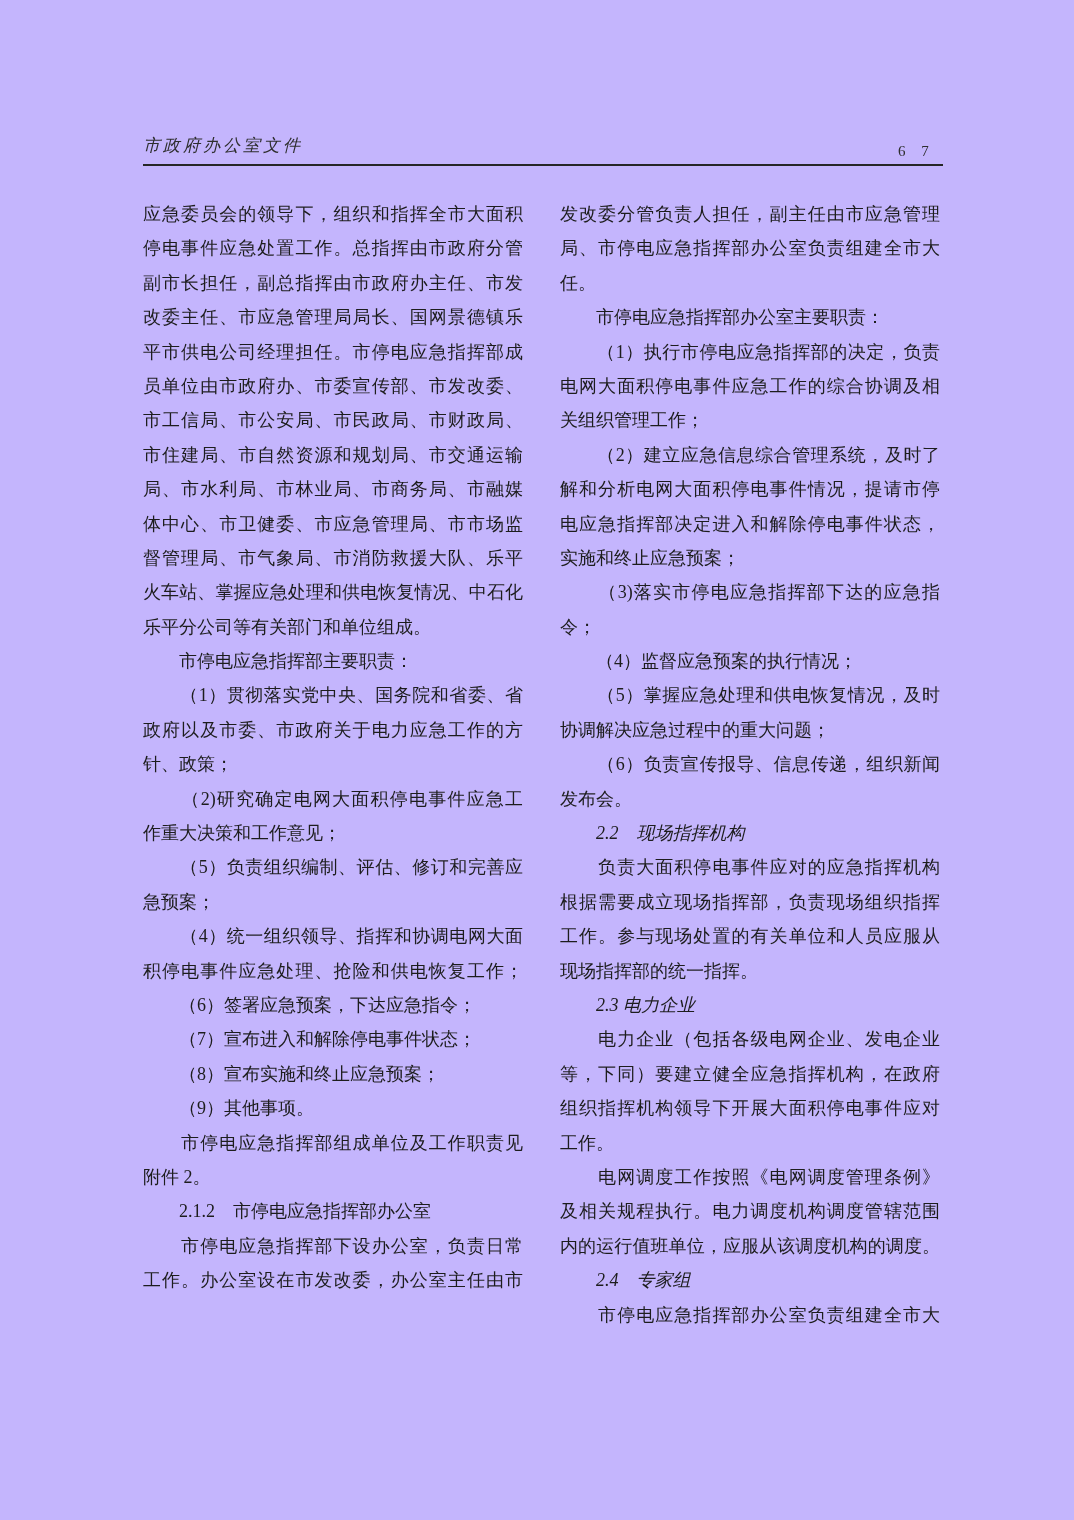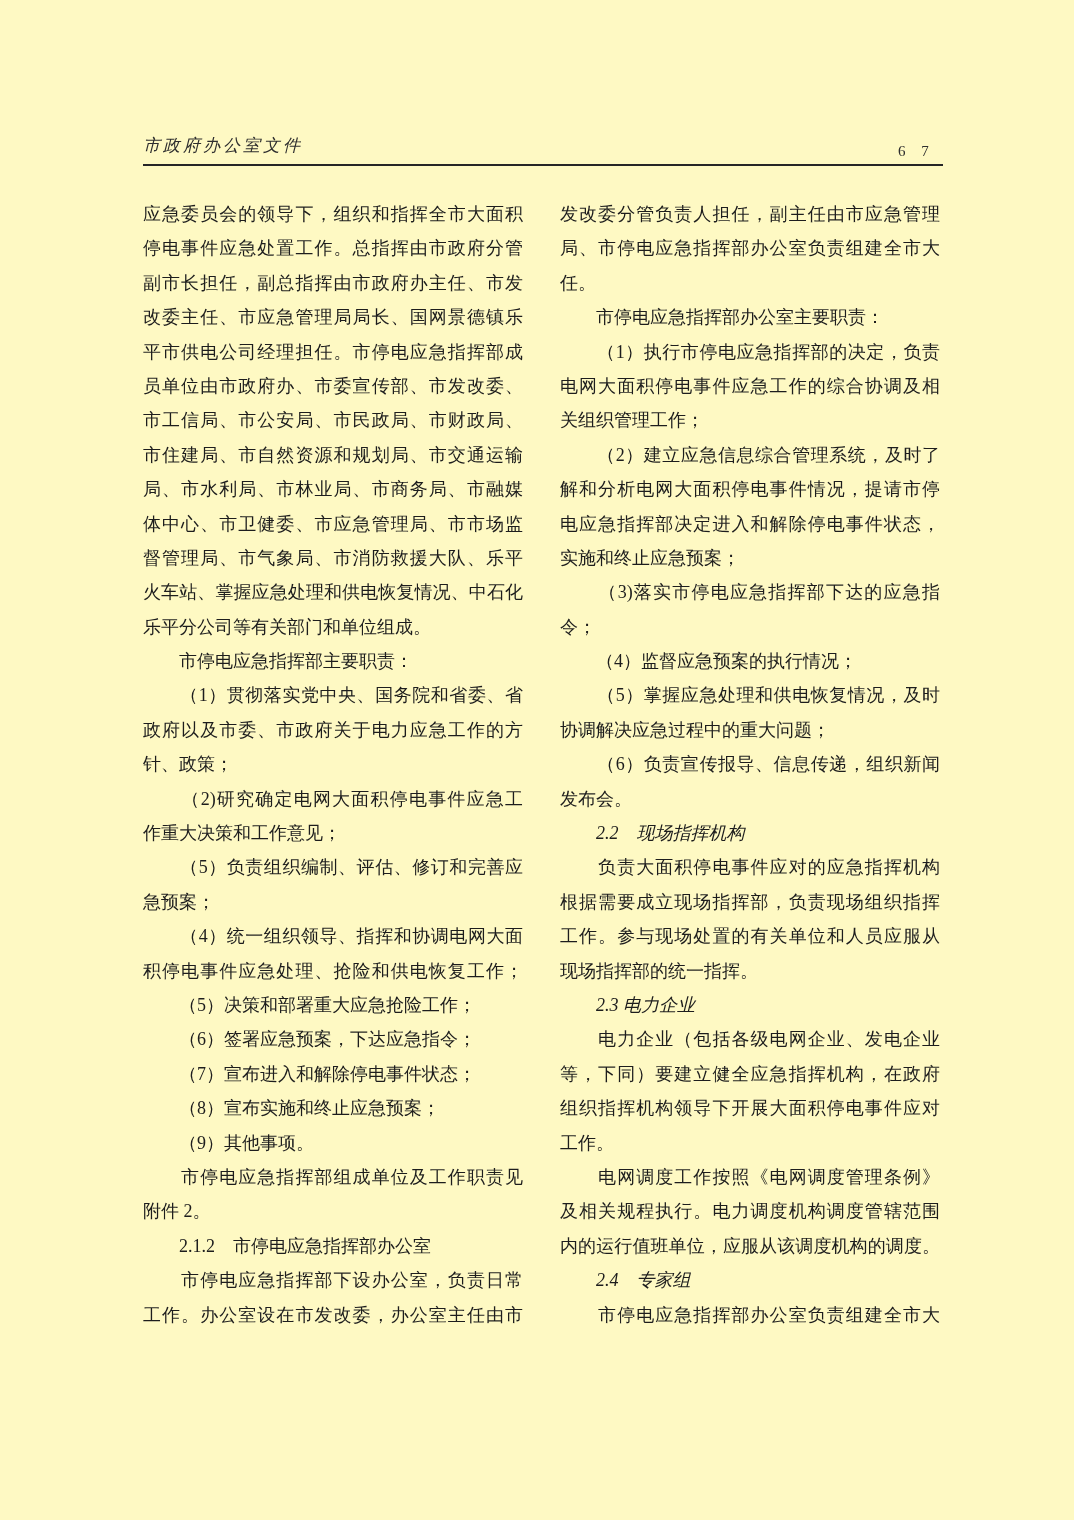--- a/index.html
+++ b/index.html
@@ -4,21 +4,21 @@
 <style>
   html, body {
     margin: 0;
     padding: 0;
     background: #ffffff;
   }
   .page {
     position: relative;
     width: 1074px;
     height: 1520px;
-    background: #fef9c3;
+    background: #c4b5fd;
     overflow: hidden;
     font-family: "Liberation Serif", "DejaVu Serif", serif;
     color: #1d1d1d;
   }
   .header-title {
     position: absolute;
     left: 143px;
     top: 134px;
     font-size: 17px;
     letter-spacing: 3px;
@@ -97,21 +97,20 @@
       <div class="line e">　　市停电应急指挥部主要职责：</div>
       <div class="line j">　　（1）贯彻落实党中央、国务院和省委、省</div>
       <div class="line j">政府以及市委、市政府关于电力应急工作的方</div>
       <div class="line e">针、政策；</div>
       <div class="line j">　　（2)研究确定电网大面积停电事件应急工</div>
       <div class="line e">作重大决策和工作意见；</div>
       <div class="line j">　　（5）负责组织编制、评估、修订和完善应</div>
       <div class="line e">急预案；</div>
       <div class="line j">　　（4）统一组织领导、指挥和协调电网大面</div>
       <div class="line j">积停电事件应急处理、抢险和供电恢复工作；</div>
-      <div class="line e">　　（5）决策和部署重大应急抢险工作；</div>
       <div class="line e">　　（6）签署应急预案，下达应急指令；</div>
       <div class="line e">　　（7）宣布进入和解除停电事件状态；</div>
       <div class="line e">　　（8）宣布实施和终止应急预案；</div>
       <div class="line e">　　（9）其他事项。</div>
       <div class="line j">　　市停电应急指挥部组成单位及工作职责见</div>
       <div class="line e">附件 2。</div>
       <div class="line e">　　2.1.2　市停电应急指挥部办公室</div>
       <div class="line j">　　市停电应急指挥部下设办公室，负责日常</div>
       <div class="line j">工作。办公室设在市发改委，办公室主任由市</div>
     </div>

